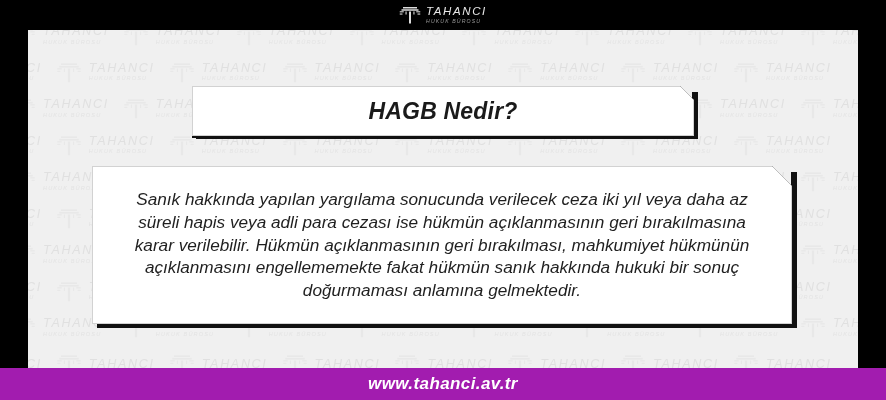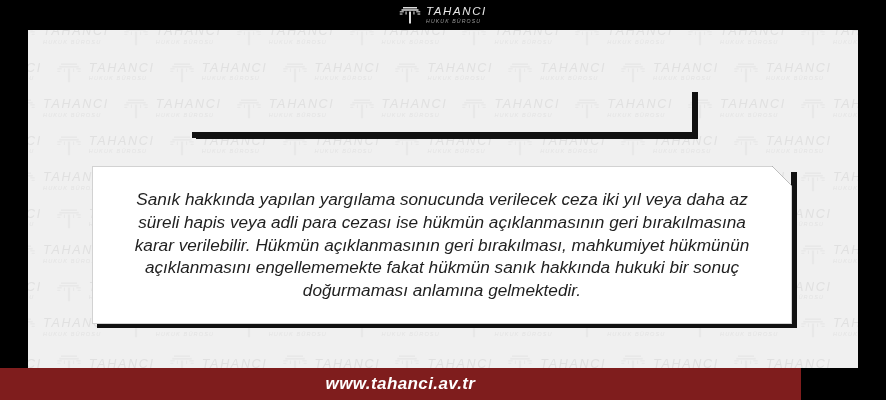--- a/index.html
+++ b/index.html
@@ -77,21 +77,21 @@
     padding:0 26px;font-weight:400;
   }
 
   .sh-title{position:absolute;left:196px;top:133px;width:502px;height:6px;background:#111;}
   .sh-body{position:absolute;left:97px;top:321px;width:700px;height:7px;background:#111;}
   .sh-body-r{position:absolute;left:791px;top:172px;width:6px;height:156px;background:#111;}
   .sh-title-r{position:absolute;left:692px;top:92px;width:6px;height:47px;background:#111;}
 
   
   .footer-band{
-    position:absolute;left:0;top:368px;width:801px;height:32px;background:#7f1d1d;
+    position:absolute;left:0;top:368px;width:886px;height:32px;background:#a21caf;
     display:flex;align-items:center;justify-content:center;
   }
   .footer-url{
     font-size:17px;font-weight:bold;color:#fff;letter-spacing:.4px;
   }
   .side-bar{position:absolute;top:0;width:28px;height:400px;background:#000;}
   .side-left{left:0;}
   .side-right{right:0;}
 </style>
 </head>
@@ -1591,20 +1591,24 @@
           </div>
         </div>
       </div>
 
     <div class="sh-title" style="left:164px;top:102px;"></div>
   </div>
 
   <div class="sh-title"></div>
   <div class="sh-title-r"></div>
 
+  <div class="card title-card">
+    <div class="fold"></div>
+    <div class="title-text">HAGB Nedir?</div>
+  </div>
 
   <div class="sh-body"></div>
   <div class="sh-body-r"></div>
 
   <div class="card body-card">
     <div class="body-fold"></div>
     <div class="body-text">Sanık hakkında yapılan yargılama sonucunda verilecek ceza iki yıl veya daha az süreli hapis veya adli para cezası ise hükmün açıklanmasının geri bırakılmasına karar verilebilir. Hükmün açıklanmasının geri bırakılması, mahkumiyet hükmünün açıklanmasını engellememekte fakat hükmün sanık hakkında hukuki bir sonuç doğurmaması anlamına gelmektedir.</div>
   </div>
 
   <div class="side-bar side-left"></div>

